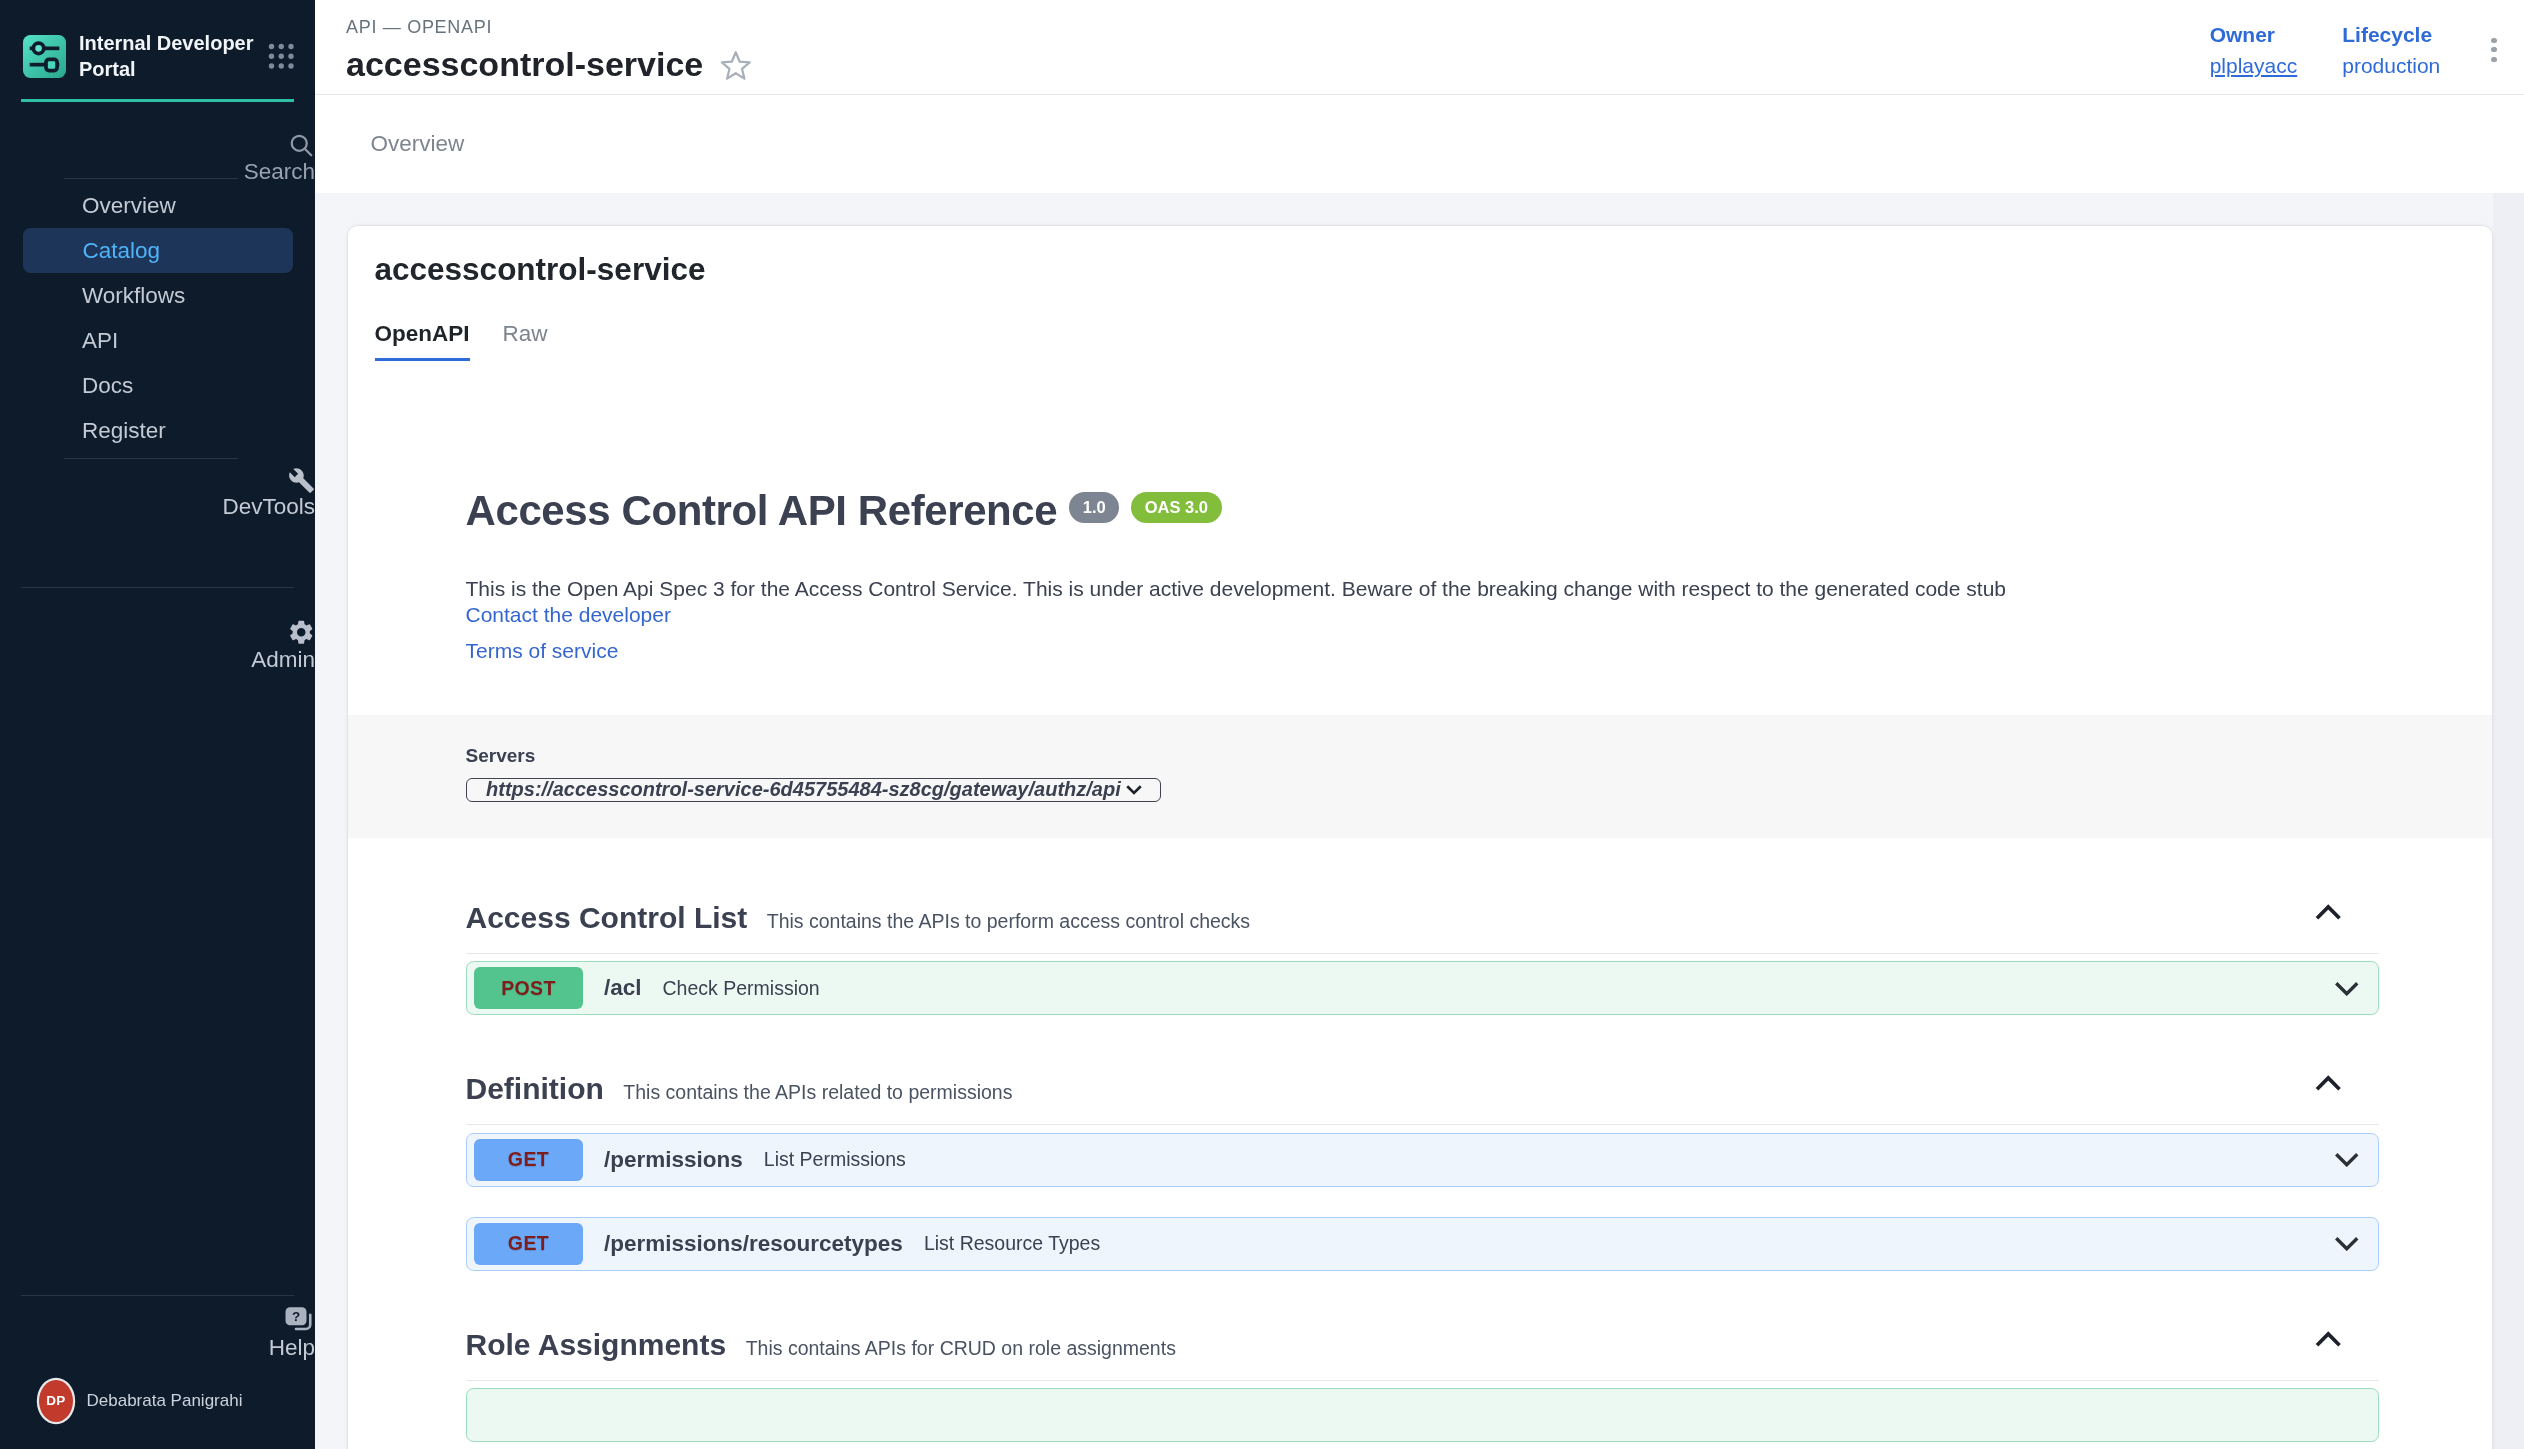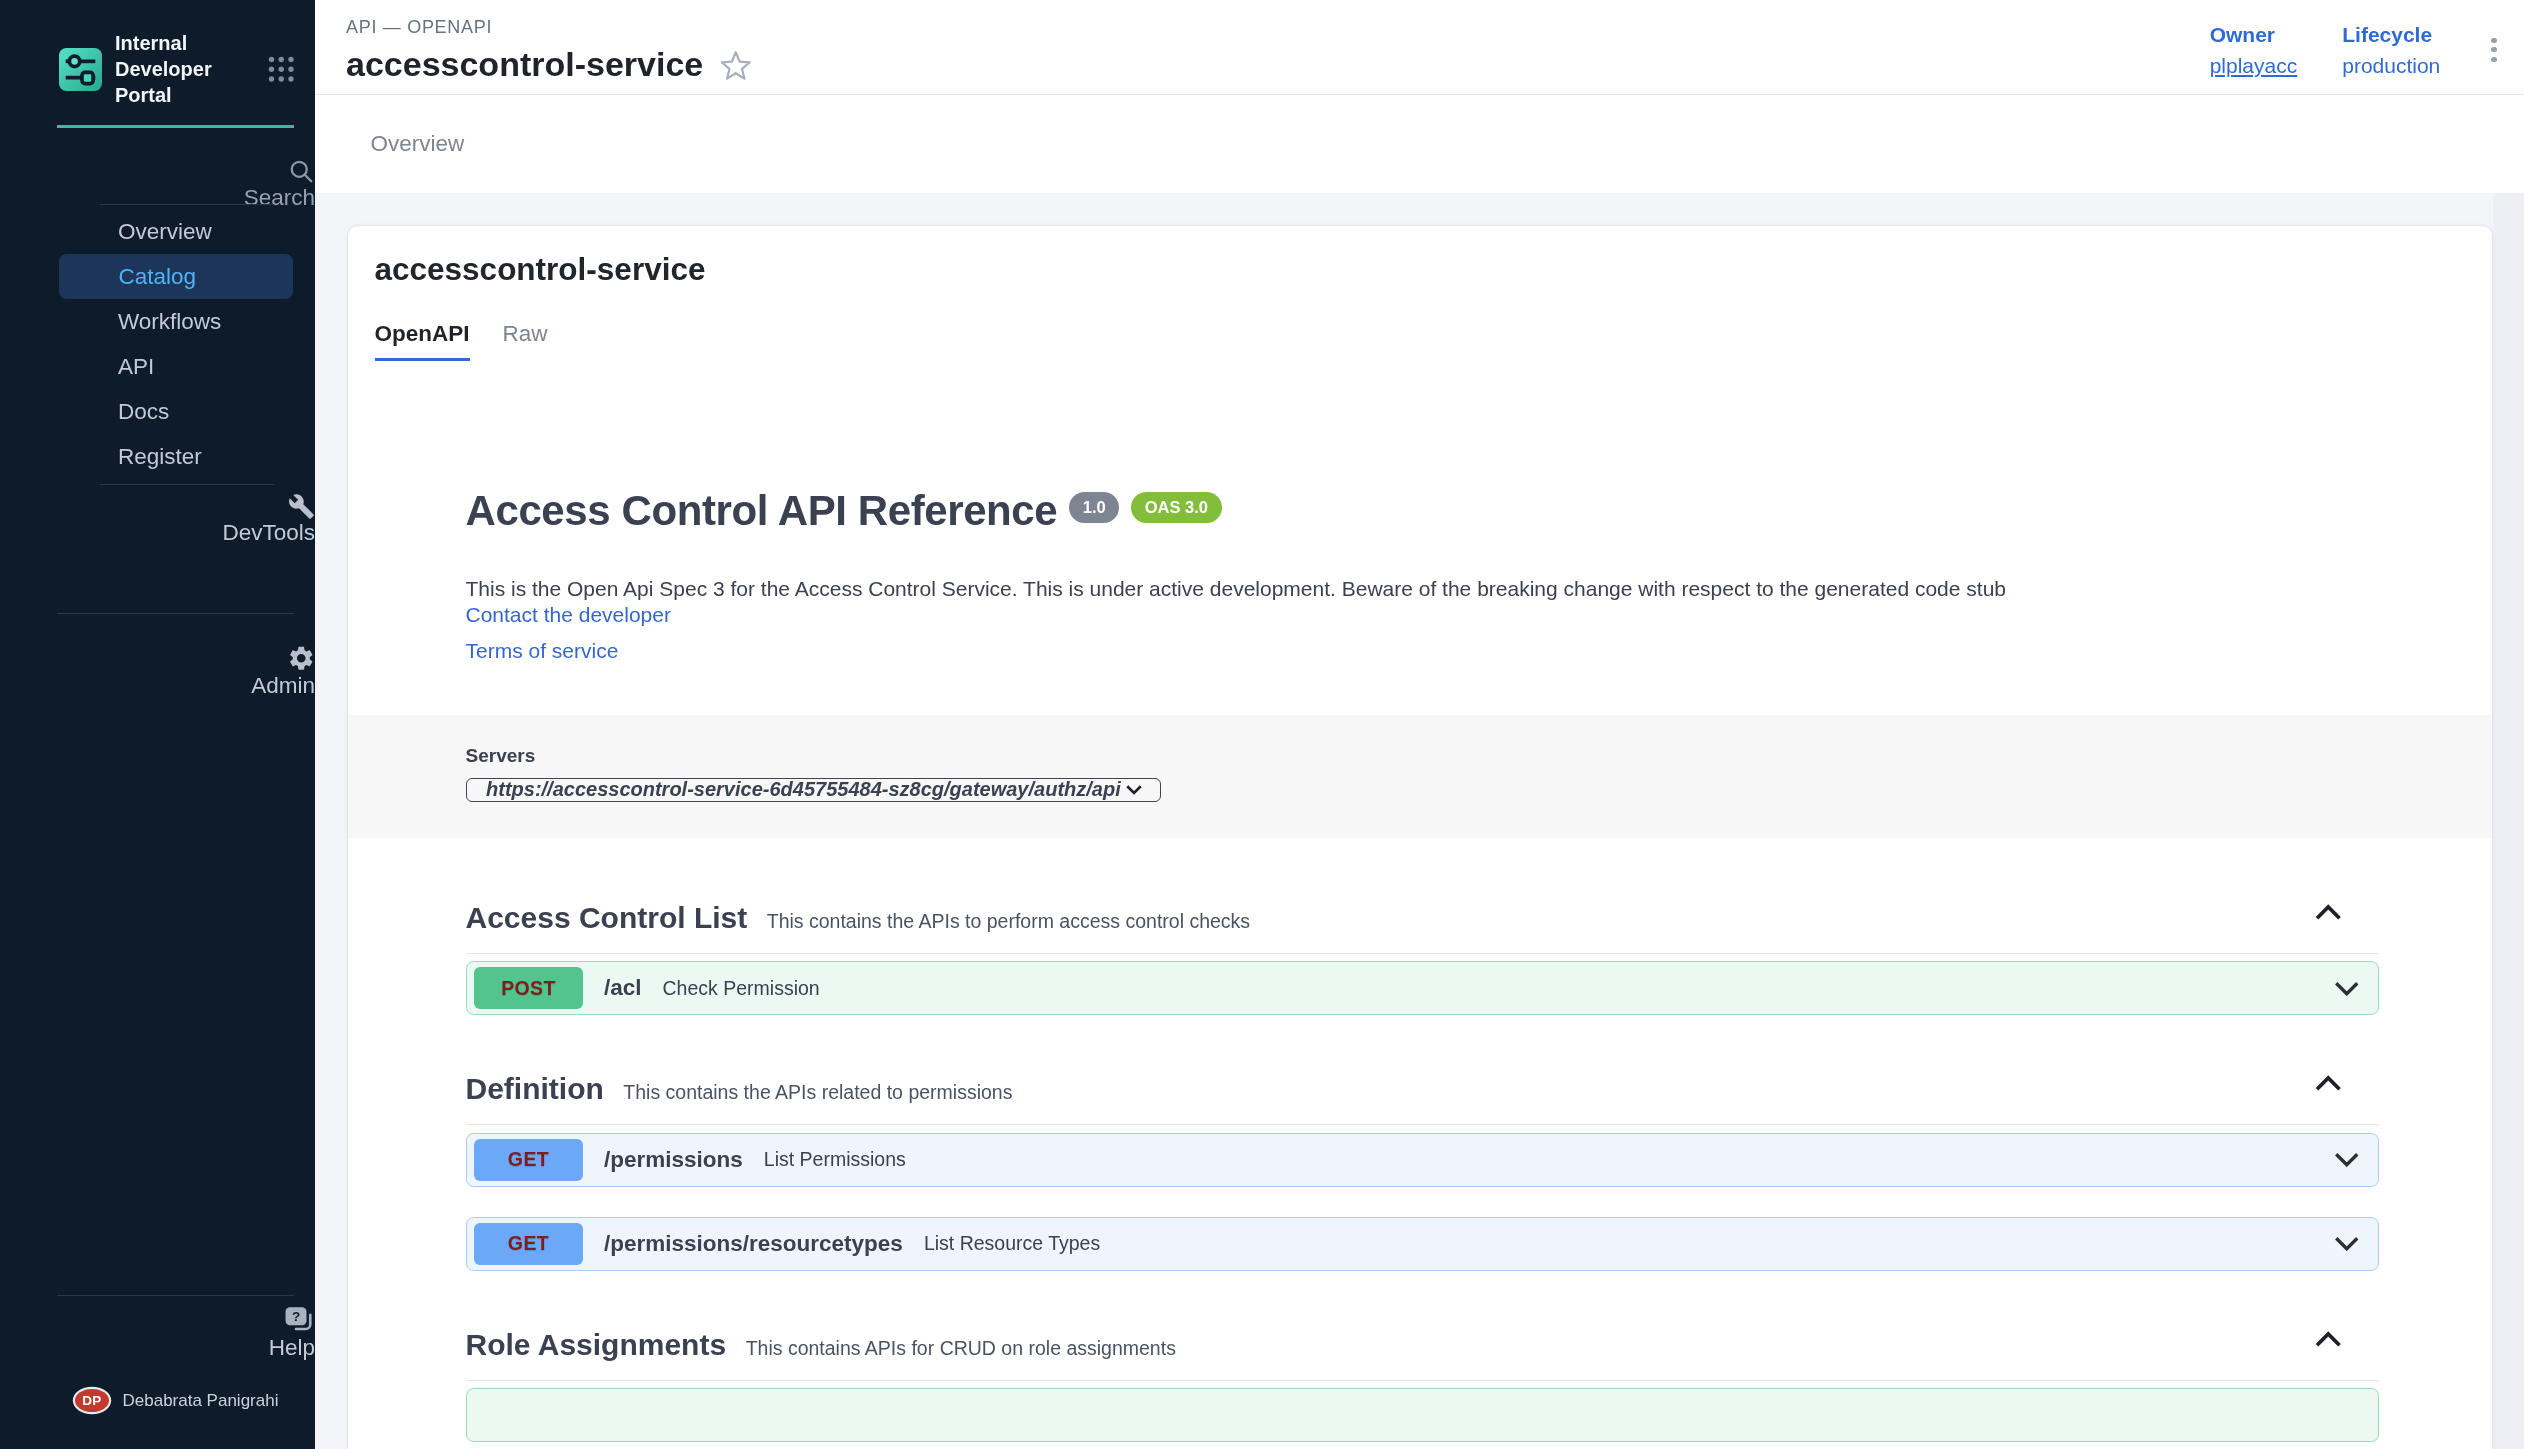--- a/index.html
+++ b/index.html
@@ -6,34 +6,34 @@
     --accent:#2e6bd8; --link:#3566d0; --brand-teal:#2ebfa5;
     --post-green:#53c48e; --get-blue:#6ba8f7; --oas-badge:#82be3c;
     --version-badge:#7d8492; --avatar-red:#c13a2c;
     --sidebar-bg:#0d1b2b; --selected-bg:#1d3558; --selected-text:#4fb3f9;
   }
   *{margin:0;padding:0;box-sizing:border-box;}
   html,body{width:2525px;height:1450px;}
   body{position:relative;overflow:hidden;background:#fff;font-family:"Liberation Sans",sans-serif;color:#20242a;}
 
   
-  .sidebar{position:absolute;left:0;top:0;width:315px;height:100%;background:var(--sidebar-bg);display:flex;flex-direction:column;padding-left:36px;}
+  .sidebar{position:absolute;left:0;top:0;width:315px;height:100%;background:var(--sidebar-bg);display:flex;flex-direction:column;}
   .brand{display:flex;align-items:center;gap:13.5px;padding:30px 19.5px 16.5px 22.5px;}
   .brand-title{color:#f2f5f8;font-size:20px;font-weight:600;line-height:1.3;flex:1;}
   .brand-underline{height:3px;background:var(--brand-teal);margin:0 21px;}
   .side-item{display:flex;align-items:flex-end;gap:0;height:45px;padding-left:45px;color:#c3cad4;font-size:22.5px;flex-direction:column;}
   .side-item .lbl{white-space:nowrap;}
   .side-item.search-item{margin-top:30px;color:#98a1ad;height:42px;}
   .side-divider-inset{height:0.7px;background:#2a3546;margin:4.5px 21px 4.5px 64px;width:174px;}
   .side-divider-full{height:0.7px;background:#2a3546;margin:0 21px;}
   .nav-item{padding-left:82px;height:45px;display:flex;align-items:center;color:#c3cad4;font-size:22.5px;}
   .nav-item.selected{background:var(--selected-bg);color:var(--selected-text);border-radius:7.5px;margin:0 22.5px;padding-left:60px;}
   .side-spacer{flex:1;}
   .user-item{display:flex;align-items:center;gap:13.5px;padding-left:39px;height:48px;margin:27px 0 25.5px;}
-  .avatar{width:34px;height:23px;border-radius:50%;background:var(--avatar-red);box-shadow:0 0 0 2.2px rgba(255,255,255,.9);display:flex;align-items:center;justify-content:center;color:#fff;font-size:13.5px;font-weight:700;letter-spacing:0.4px;}
+  .avatar{width:34px;height:42px;border-radius:50%;background:var(--avatar-red);box-shadow:0 0 0 2.2px rgba(255,255,255,.9);display:flex;align-items:center;justify-content:center;color:#fff;font-size:13.5px;font-weight:700;letter-spacing:0.4px;}
   .user-name{color:#ccd2db;font-size:17px;}
   .admin-item{margin-top:30px;}
   .devtools-item{margin-top:4.5px;}
 
   
   .main{position:absolute;left:315px;top:0;right:0;height:100%;}
   .topbar{height:95px;background:#fff;border-bottom:0.7px solid #e4e6ea;position:relative;display:flex;align-items:flex-start;}
   .topbar-left{padding:16.5px 0 0 31px;}
   .eyebrow{font-size:18px;letter-spacing:0.7px;color:#67727f;font-weight:500;}
   .title-row{display:flex;align-items:center;gap:16.5px;margin-top:7.5px;}

